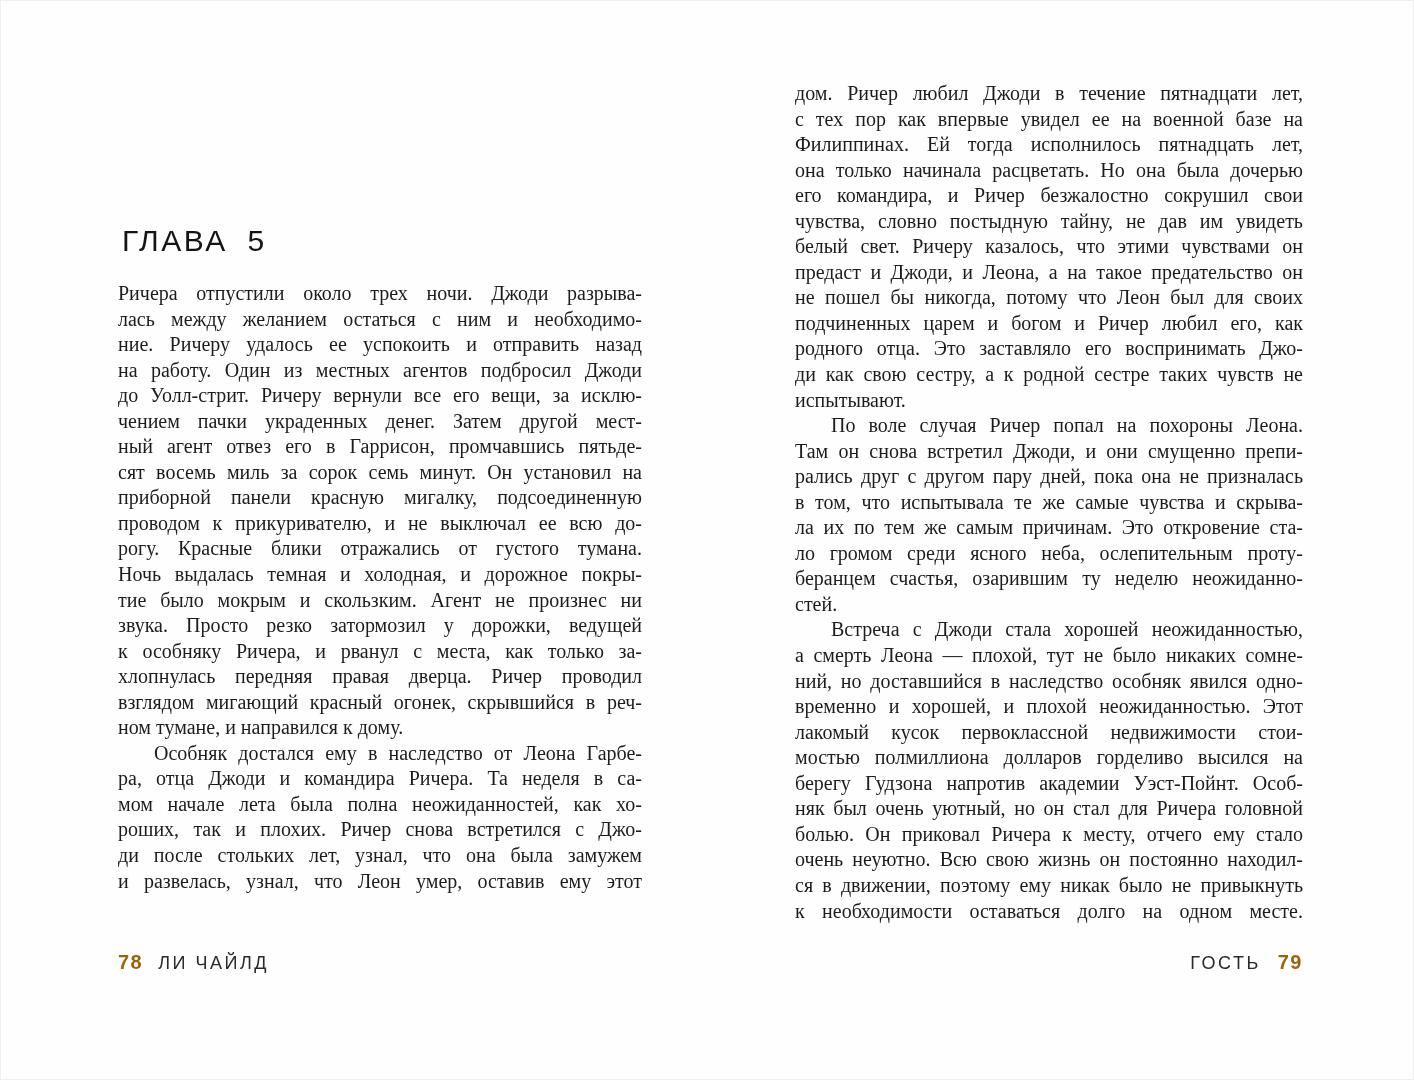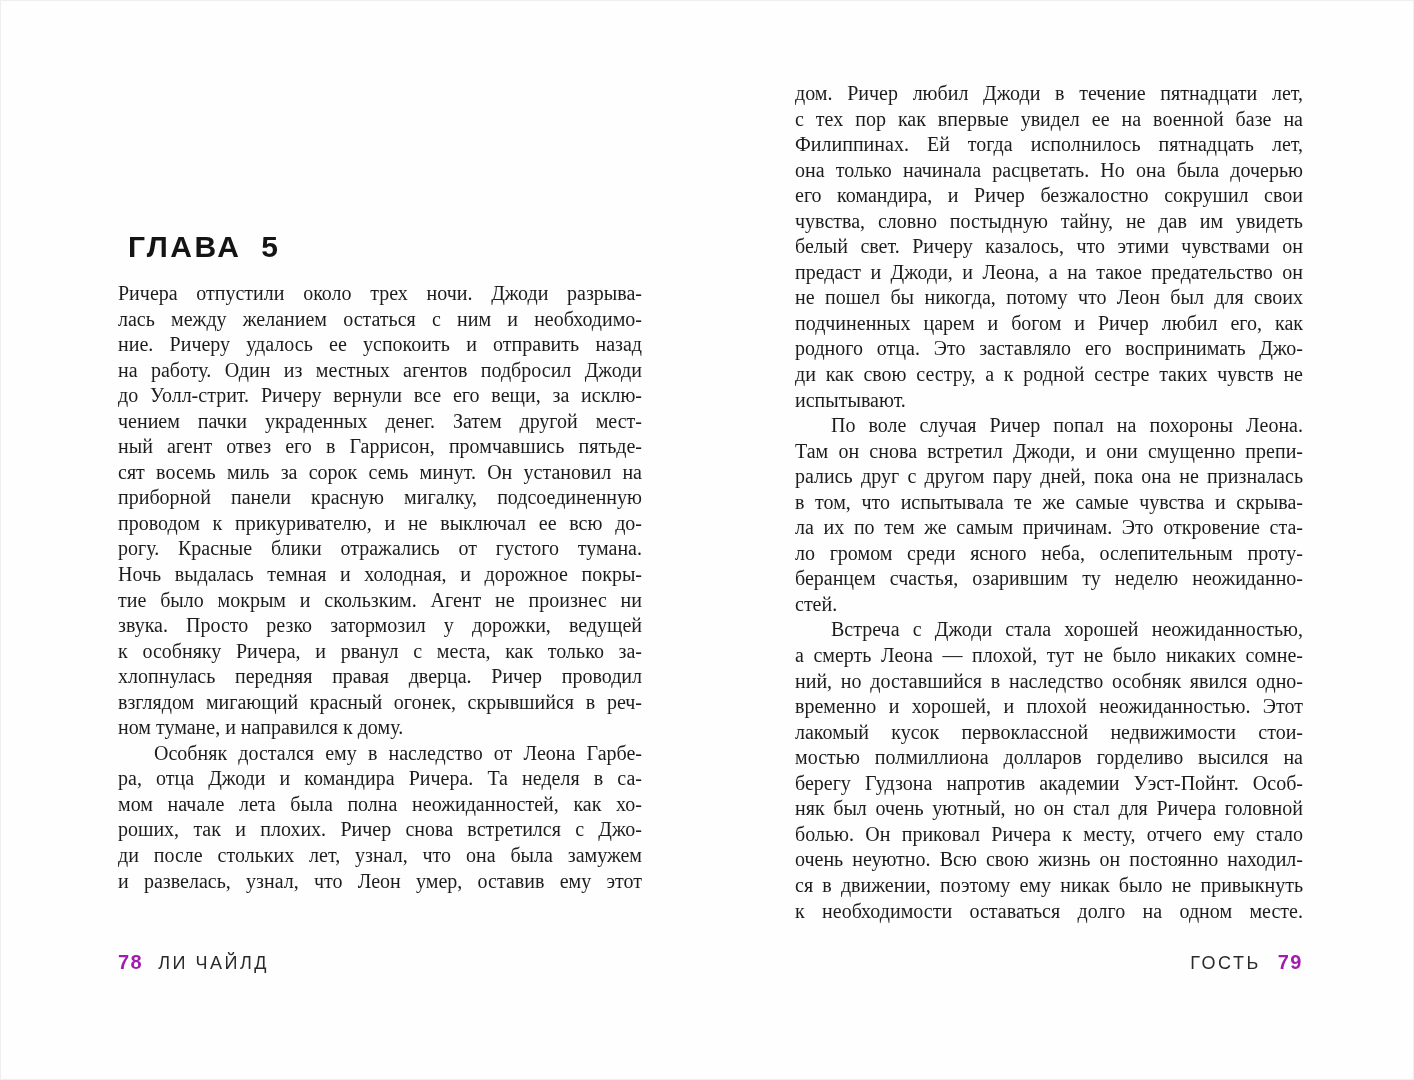--- a/index.html
+++ b/index.html
@@ -22,24 +22,24 @@
     top: 0;
     height: 1080px;
   }
   .page-left  { left: 118px; width: 524px; }
   .page-right { left: 795px; width: 508px; }
 
   .chapter-heading {
     position: absolute;
     top: 220px;
     left: 0;
-    margin: 10px;
+    margin: 4px;
     font-family: "Liberation Sans", sans-serif;
     font-size: 30px;
-    font-weight: 700;
+    font-weight: 400;
     letter-spacing: 2.5px;
     word-spacing: 9px;
     color: #141414;
   }
 
   .body-text { position: absolute; left: 0; right: 0; }
   .page-left  .body-text { top: 281px; }
   .page-right .body-text { top: 81px; }
 
   .paragraph { margin: 0; }
@@ -65,21 +65,21 @@
     display: flex;
     align-items: baseline;
     font-family: "Liberation Sans", sans-serif;
     color: #161616;
   }
   .footer-right { justify-content: flex-end; }
   .page-number {
     font-size: 20px;
     font-weight: 700;
     letter-spacing: 1.5px;
-    color: #a21caf;
+    color: #a16207;
   }
   .running-title {
     font-size: 18px;
     font-weight: 400;
     letter-spacing: 2.5px;
     color: #2a2a2a;
   }
   .footer-left  .running-title { margin-left: 15px; }
   .footer-right .running-title { margin-right: 17px; }
 </style>

